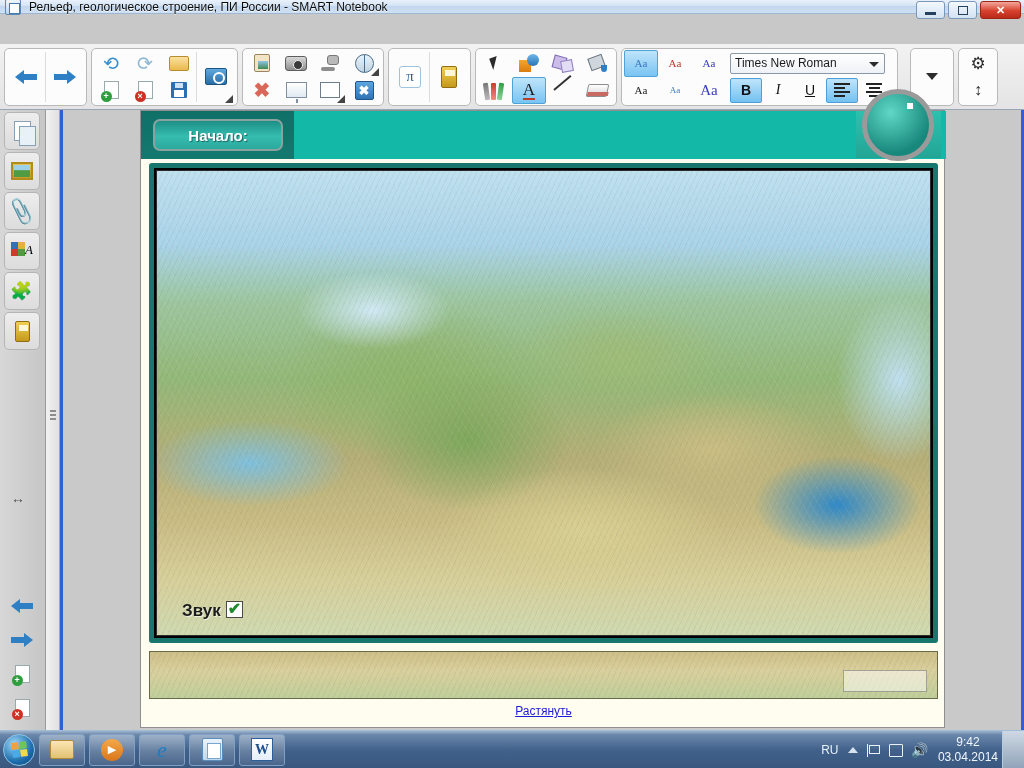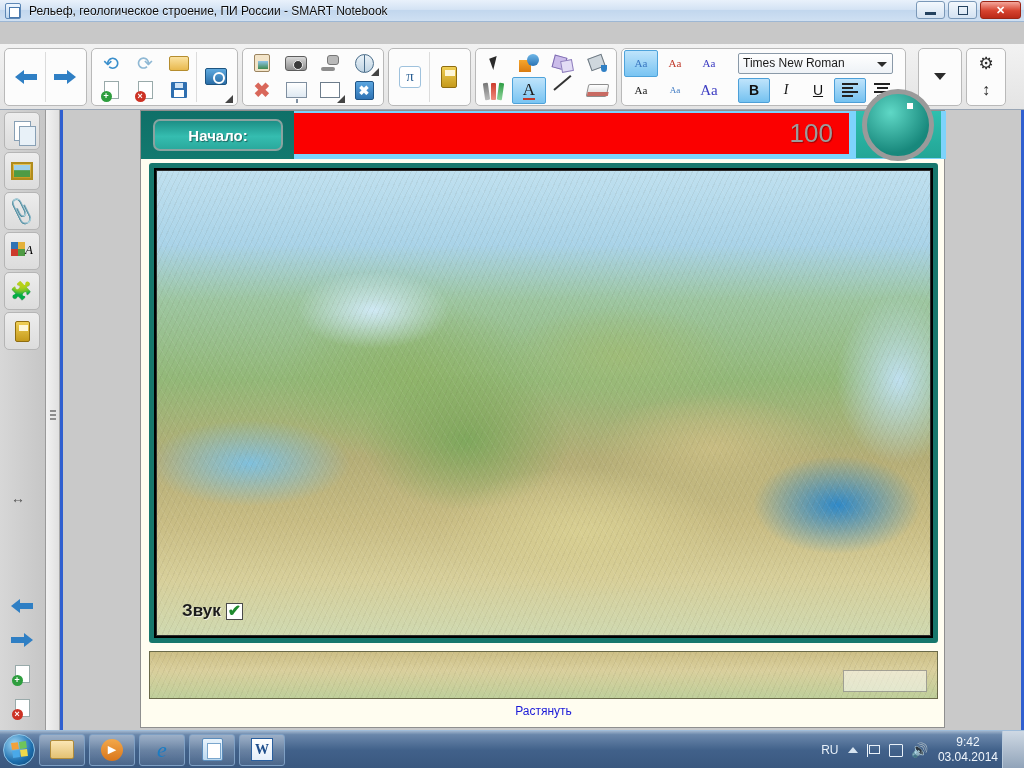--- a/index.html
+++ b/index.html
@@ -7,21 +7,21 @@
   body {
     font-family:"Liberation Sans", sans-serif;
     font-size:12px;
     background:#c8c8c8;
     -webkit-font-smoothing:antialiased;
   }
   .app { position:relative; width:1024px; height:768px; }
 
   
   .titlebar{
-    position:absolute; left:0; top:0; width:1024px; height:22px;
+    position:absolute; left:0; top:0; width:1024px; height:14px;
     background:linear-gradient(to bottom,#e9f1fb 0%,#d4e3f4 45%,#c2d7ee 50%,#cfe0f2 100%);
     border-bottom:1px solid #9db7d4;
     display:flex; align-items:center;
   }
   .title-icon{
     width:16px;height:16px;margin-left:5px;border-radius:2px;
     background:linear-gradient(to bottom,#eef6ff,#bcd6ef);
     border:1px solid #5d87b5; position:relative; flex:none;
   }
   .title-icon:after{
@@ -189,21 +189,21 @@
      background:repeating-linear-gradient(to bottom,#8d8d8d 0 2px,transparent 2px 4px);}
   .bluerail{ position:absolute; left:60px; top:110px; width:3px; height:620px; background:#2f5fd0; }
 
   
   .workarea{ position:absolute; left:63px; top:110px; width:961px; height:620px; background:#c9c9c9;
      border-right:3px solid #2f5fd0; }
   .page{
     position:absolute; left:77px; top:0px; width:805px; height:618px;
     background:#fffdf0; border:1px solid #8f8f8f;
   }
-  .slide-header{ position:absolute; left:0; top:0; width:805px; height:48px; background:#7dd3fc;}
+  .slide-header{ position:absolute; left:0; top:0; width:805px; height:48px; background:#14b8a6;}
   .hdr-teal{ position:absolute; left:0; top:0; width:153px; height:48px;
      background:linear-gradient(to bottom,#0f7068,#13796f); }
   .startbtn{
     position:absolute; left:12px; top:8px; width:130px; height:32px;
     border:2px solid #8aa3a0; border-radius:7px;
     background:linear-gradient(to bottom,#1d8f86 0%,#35bdb0 55%,#2aa99d 100%);
     color:#ffffff; font-size:15px; font-weight:bold; display:flex; align-items:center; justify-content:center;
     text-shadow:1px 1px 1px rgba(0,0,0,.45);
   }
   .redbar{
@@ -221,37 +221,37 @@
     border:5px solid #9a9a9a;
   }
   .circlebtn .dot{ position:absolute; left:40px; top:9px; width:6px;height:6px;background:#fff;}
 
   .mapframe{
     position:absolute; left:8px; top:52px; width:789px; height:480px;
     border:5px solid #17776c; border-radius:3px; background:#000; overflow:hidden;
   }
   .mapframe .inner{ position:absolute; inset:2px; border:1px solid #2b2b2b; overflow:hidden; }
   .soundlbl{
-    position:absolute; left:25px; bottom:14px; display:flex; align-items:center; gap:5px; z-index:5;
+    position:absolute; left:25px; bottom:14px; display:flex; align-items:flex-start; gap:5px; z-index:5;
   }
   .soundlbl .txt{ font-size:17px; font-weight:bold; color:#1c1c1c; text-shadow:1px 1px 0 rgba(255,255,255,.65);}
   .chk{ width:17px;height:17px;background:#fff;border:1px solid #4a4a4a;position:relative;}
   .chk:after{ content:"✔"; position:absolute; left:1px; top:-3px; font-size:16px; color:#1f8a2e; font-weight:bold;}
 
   .maptitle{ position:absolute; left:80px; top:22px; text-align:center; width:210px; z-index:4;}
   .maptitle .t1{ font-family:"Liberation Serif",serif; font-size:19px; letter-spacing:3px; color:#1d2b3a; font-weight:bold;}
   .maptitle .t2{ font-family:"Liberation Serif",serif; font-size:9px; letter-spacing:1px; color:#2c3a48; margin-top:2px;}
 
   .striplower{
     position:absolute; left:8px; top:540px; width:789px; height:48px;
     border:1px solid #6a6a4a; overflow:hidden;
   }
   .stretchlink{
     position:absolute; left:0; top:593px; width:805px; text-align:center;
-    font-size:12px; color:#1b1bd8; 
+    font-size:12px; color:#1b1bd8; text-decoration:underline;
   }
 
   
   .mapbg{
     position:absolute; inset:0;
     background:
       radial-gradient(ellipse 120px 70px at 88% 72%, #2f89c8 0%, rgba(47,137,200,0) 70%),
       radial-gradient(ellipse 90px 120px at 96% 45%, #bfe0f0 0%, rgba(191,224,240,0) 70%),
       radial-gradient(ellipse 140px 60px at 12% 63%, #7fc0dd 0%, rgba(127,192,221,0) 72%),
       radial-gradient(ellipse 110px 55px at 28% 30%, #cfe9f5 0%, rgba(207,233,245,0) 70%),
@@ -490,21 +490,21 @@
           </div>
       </div>
       <div class="tcol">
         <div class="tcell">
             <span class="aa" style="font-size:11px;color:#3b3bc2">Aa</span>
           </div>
         <div class="tcell">
             <span class="aa" style="font-size:15px;color:#3b3bc2">Aa</span>
           </div>
       </div>
-      <div class="tcol" style="margin-left:12px">
+      <div class="tcol" style="margin-left:4px">
         <div class="tcell" style="width:165px;height:27px;justify-content:flex-start">
           <div class="fontsel">
             <span>Times New Roman</span>
             <i class="cv"></i>
           </div>
         </div>
         <div class="tcell" style="width:165px;height:27px;justify-content:flex-start;gap:0">
           <div class="fmtbtn on" style="font-weight:bold">B</div>
           <div class="fmtbtn" style="font-style:italic;font-family:'Liberation Serif',serif">I</div>
           <div class="fmtbtn" style="text-decoration:underline">U</div>
@@ -595,23 +595,20 @@
       <div class="grip"></div>
     </div>
   <div class="bluerail"></div>
 
   <div class="workarea">
     <div class="page">
 
       <div class="slide-header">
         <div class="hdr-teal"></div>
         <div class="startbtn">Начало:</div>
-        <div class="redbar">
-          <span class="score">100</span>
-        </div>
         <div class="circlebtn">
           <div class="disc">
               <i class="dot"></i>
             </div>
         </div>
       </div>
 
       <div class="mapframe">
         <div class="inner">
           <div class="mapbg"></div>

